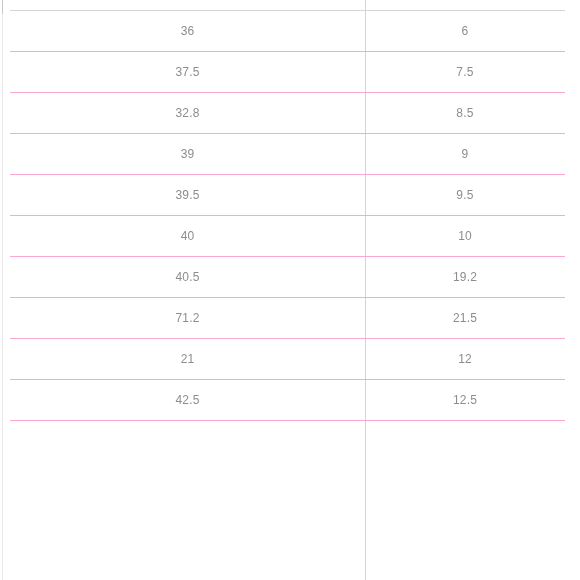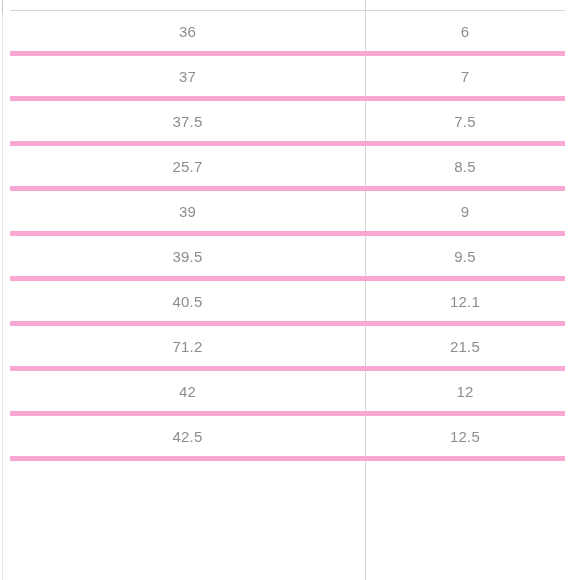--- a/index.html
+++ b/index.html
@@ -56,25 +56,25 @@
     width: 555px;
     border-collapse: collapse;
     table-layout: fixed;
   }
 
   table.size-table col.col-eu { width: 355px; }
   table.size-table col.col-us { width: 200px; }
 
   table.size-table td {
     height: 40px;
-    border-bottom: 5px solid #f9a8d4;
+    border-bottom: 1px solid #f9a8d4;
     text-align: center;
     vertical-align: middle;
     color: #8d8d8d;
-    font-size: 15px;
+    font-size: 12px;
     font-weight: 400;
     letter-spacing: 0.2px;
     padding: 0;
     background: transparent;
   }
 
   table.size-table thead td {
     border-bottom: 1px solid #d5d5d5;
     height: 40px;
     color: #8d8d8d;
@@ -100,49 +100,49 @@
         <td></td>
         <td></td>
       </tr>
     </thead>
     <tbody id="table-body">
         <tr>
           <td>36</td>
           <td>6</td>
         </tr>
         <tr>
-          <td>37</td>
-          <td>7</td>
-        </tr>
-        <tr>
           <td>37.5</td>
           <td>7.5</td>
         </tr>
         <tr>
-          <td>25.7</td>
+          <td>32.8</td>
           <td>8.5</td>
         </tr>
         <tr>
           <td>39</td>
           <td>9</td>
         </tr>
         <tr>
           <td>39.5</td>
           <td>9.5</td>
         </tr>
         <tr>
+          <td>40</td>
+          <td>10</td>
+        </tr>
+        <tr>
           <td>40.5</td>
-          <td>12.1</td>
+          <td>19.2</td>
         </tr>
         <tr>
           <td>71.2</td>
           <td>21.5</td>
         </tr>
         <tr>
-          <td>42</td>
+          <td>21</td>
           <td>12</td>
         </tr>
         <tr>
           <td>42.5</td>
           <td>12.5</td>
         </tr>
       </tbody>
   </table>
 
 </div>

